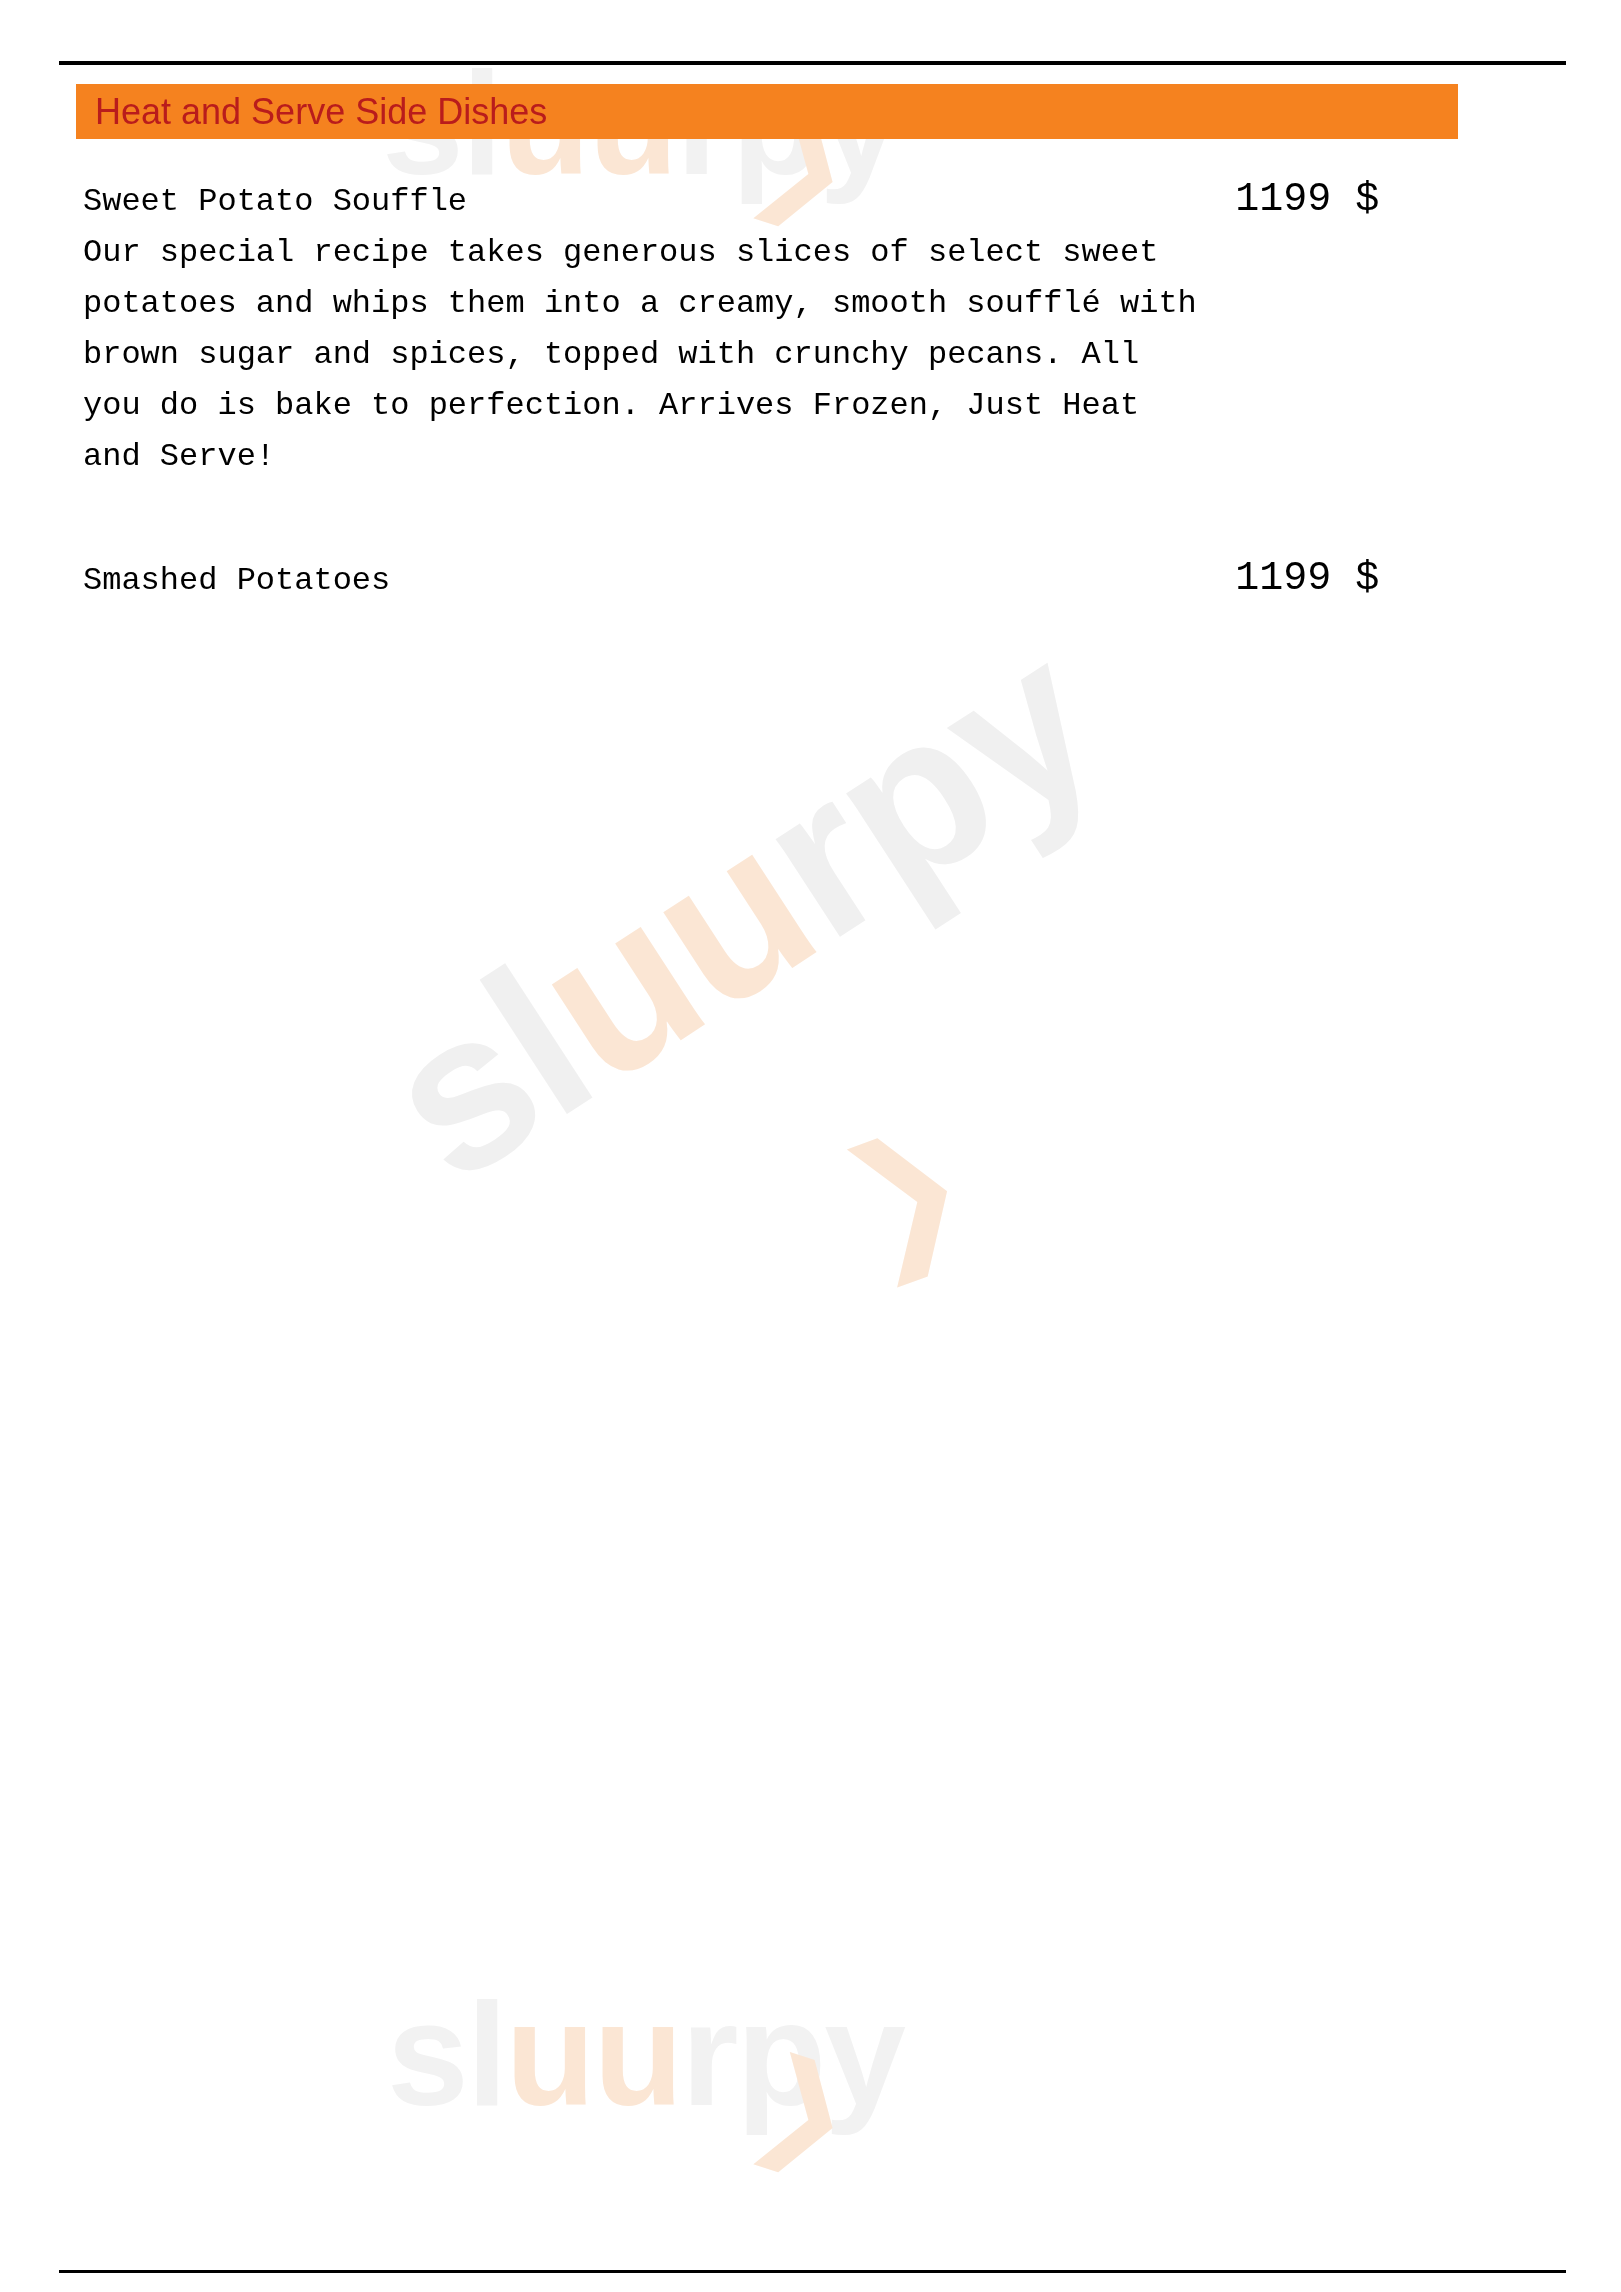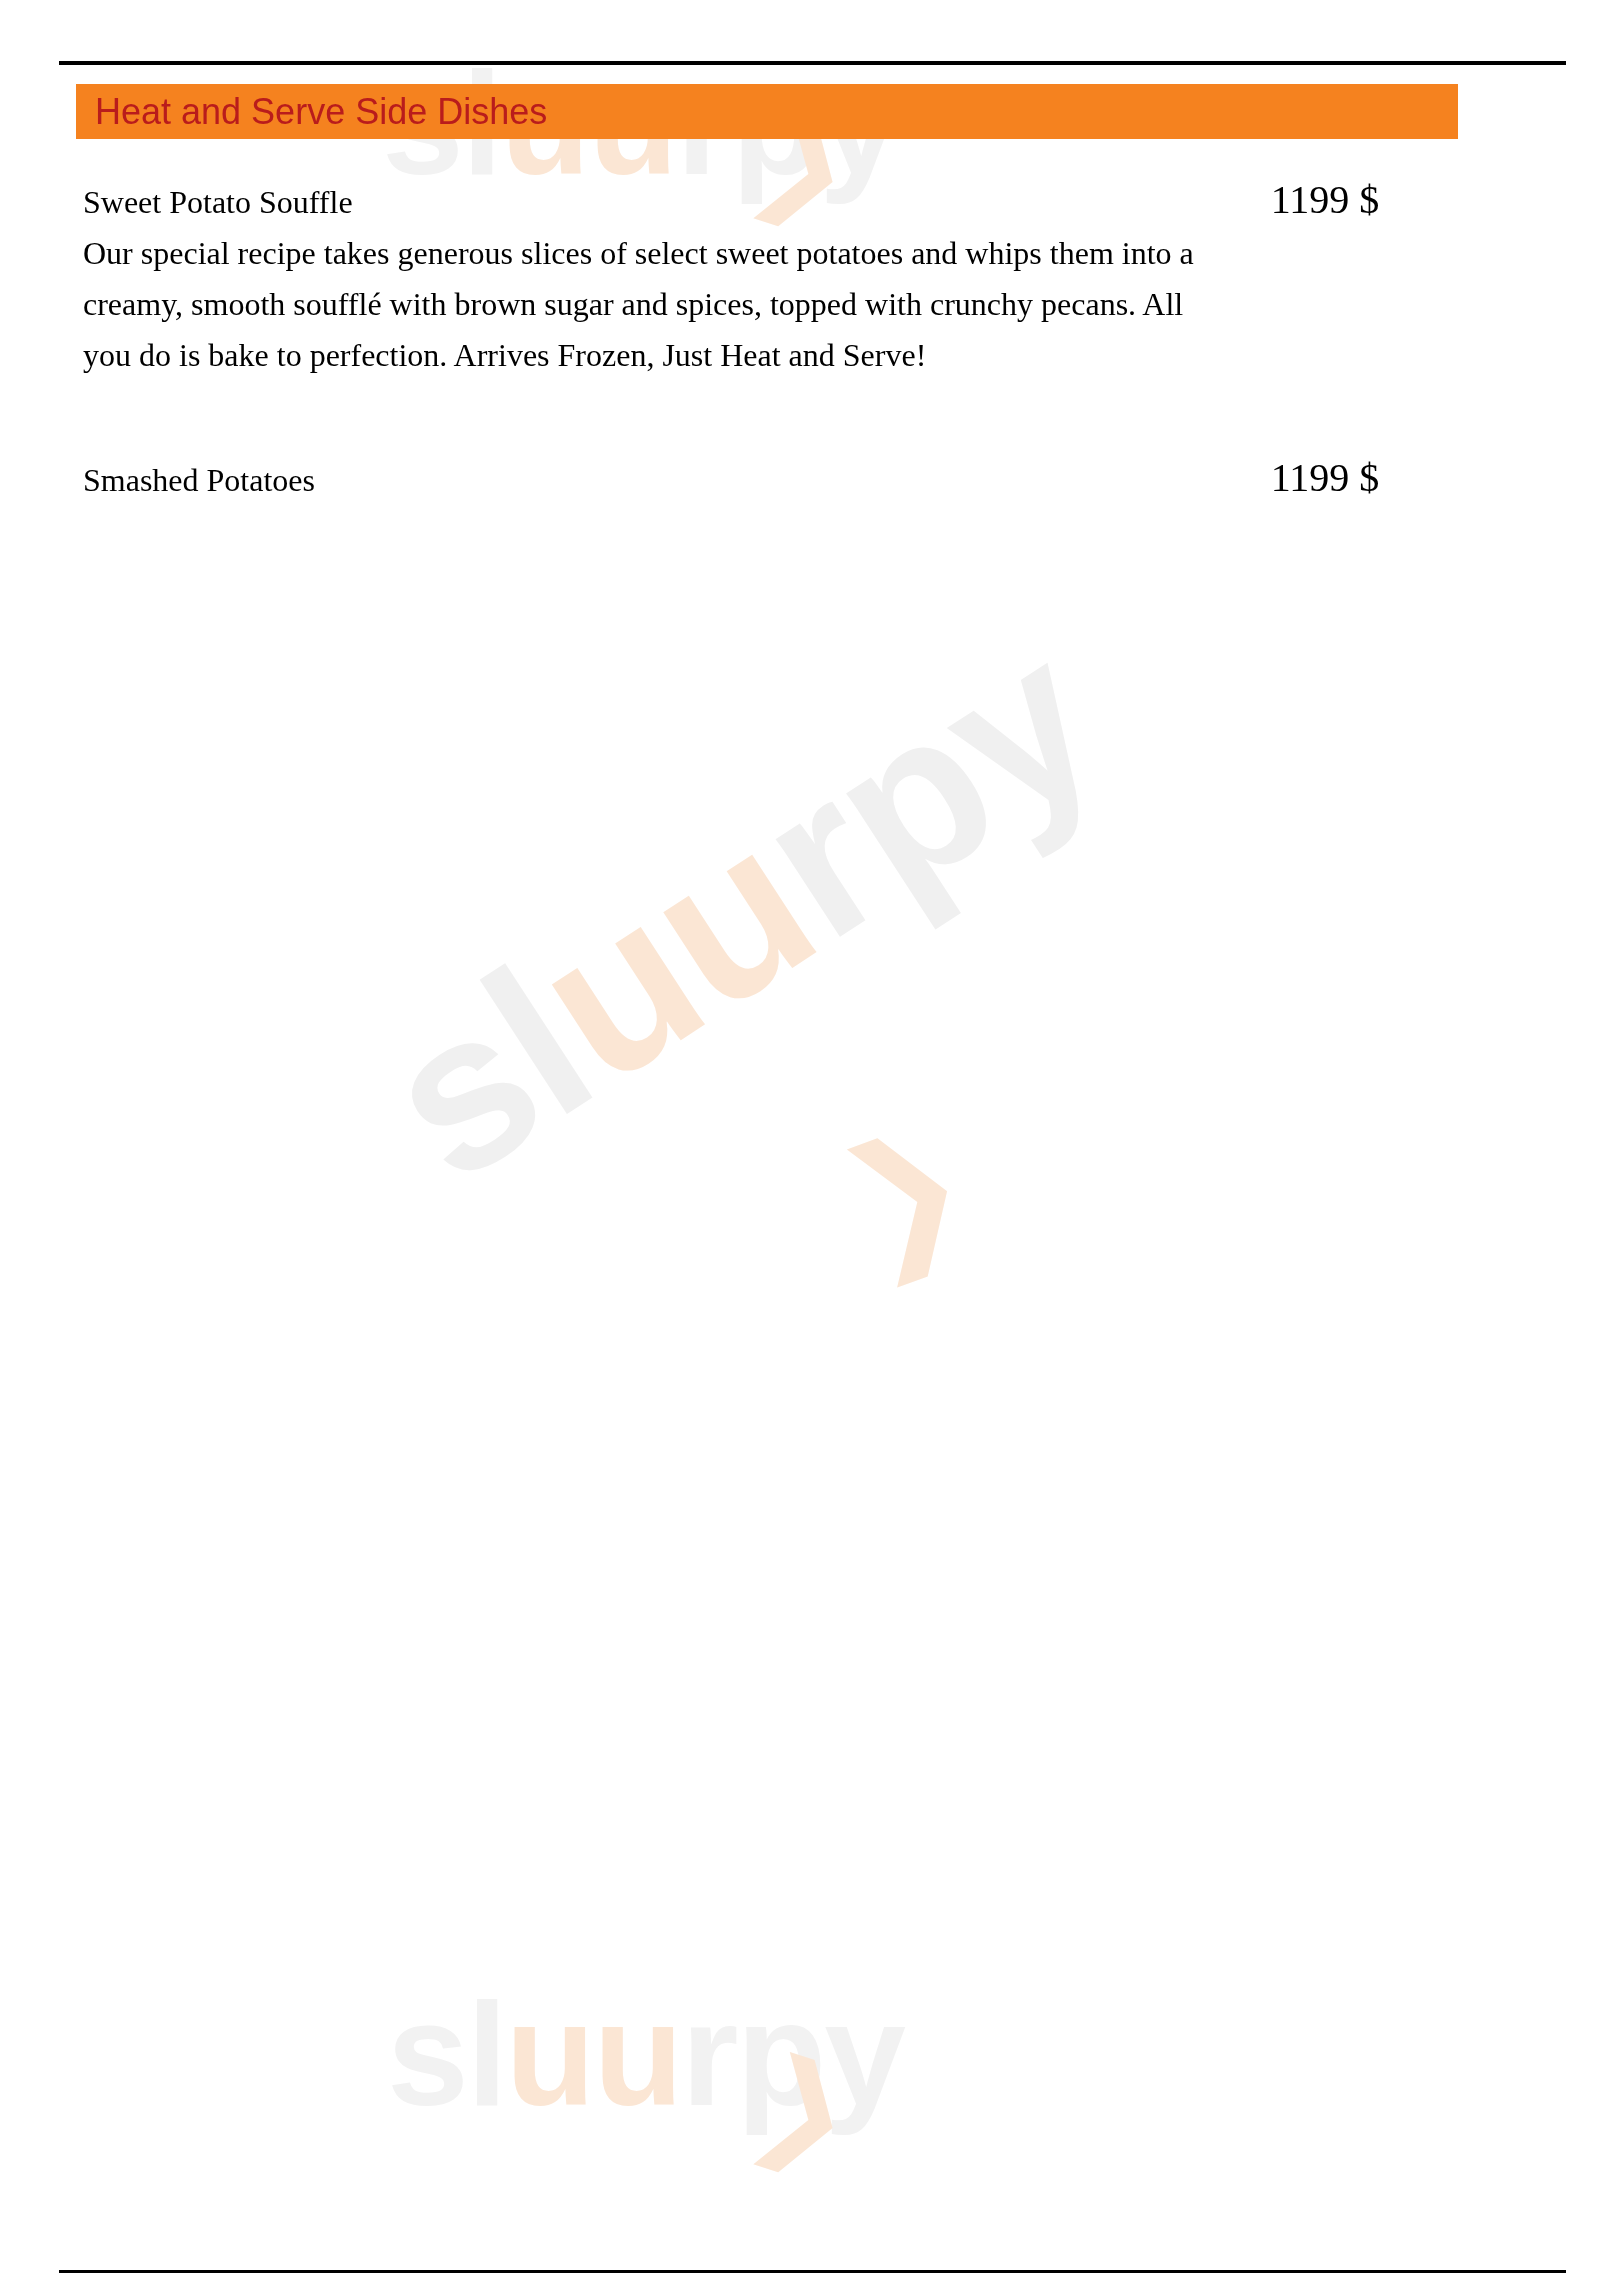--- a/index.html
+++ b/index.html
@@ -95,20 +95,21 @@
     letter-spacing: 0px;
     line-height: 47px;
   }
 
   
   .menu {
     position: absolute;
     left: 83px;
     top: 174px;
     width: 1304px;
+    font-family: Liberation Mono, monospace;
   }
   .menu-item {
     margin-bottom: 71px;
   }
   .item-head {
     display: flex;
     justify-content: space-between;
     align-items: baseline;
   }
   .item-name {

